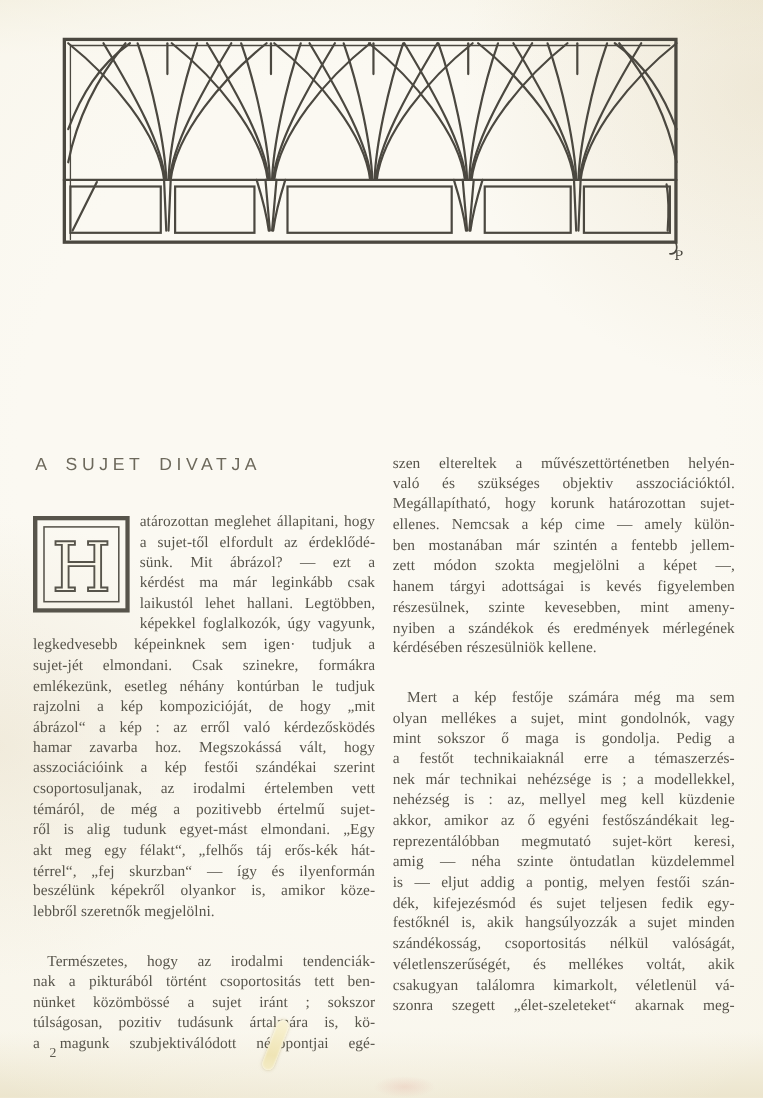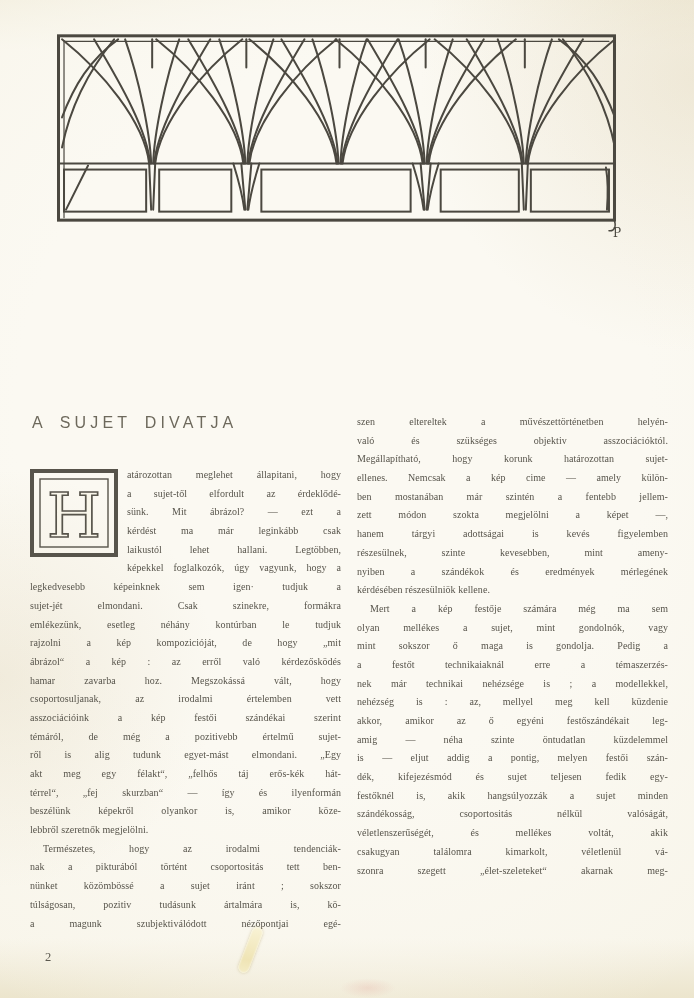--- a/index.html
+++ b/index.html
@@ -32,26 +32,26 @@
   .article-title {
     font-family:"Liberation Sans", sans-serif; font-weight:400;
     font-size:16px; line-height:24px; letter-spacing:4.2px; word-spacing:5px;
     color:#6d695c; margin:7px 0 31px 2px; white-space:nowrap;
   }
 
   .dropcap { float:left; width:88px; height:88px; margin:3px 9px 3px 0; }
   .dropcap svg { display:block; width:100%; height:100%; }
 
   .line {
-    height:18.7px; line-height:18.7px; font-size:10px; color:#57544b;
+    height:18.7px; line-height:18.7px; font-size:14px; color:#57544b;
     text-align:justify; text-align-last:justify; text-justify:inter-word;
     overflow:hidden; letter-spacing:0.05px;
   }
   .line.pend { text-align-last:left; }
-  .line.indent { text-indent:13px; }
+  .line.indent { text-indent:13px;margin-top:26px; }
 
   .page-number {
     position:absolute; left:45px; top:950px;
     font-size:12.5px; color:#5c594f;
   }
 
   .scratch {
     position:absolute; left:245px; top:926px; width:11px; height:48px;
     border-radius:7px; transform:rotate(21deg);
     background:linear-gradient(170deg, #f9f3d6, #efe4b5 70%, #f4ecc6);
@@ -162,22 +162,22 @@
           <div class="line">sünk. Mit ábrázol? — ezt a</div>
           <div class="line">kérdést ma már leginkább csak</div>
           <div class="line">laikustól lehet hallani. Legtöbben,</div>
           <div class="line">képekkel foglalkozók, úgy vagyunk, hogy a</div>
           <div class="line">legkedvesebb képeinknek sem igen· tudjuk a</div>
           <div class="line">sujet-jét elmondani. Csak szinekre, formákra</div>
           <div class="line">emlékezünk, esetleg néhány kontúrban le tudjuk</div>
           <div class="line">rajzolni a kép kompozicióját, de hogy „mit</div>
           <div class="line">ábrázol“ a kép : az erről való kérdezősködés</div>
           <div class="line">hamar zavarba hoz. Megszokássá vált, hogy</div>
+          <div class="line">asszociációink a kép festői szándékai szerint</div>
           <div class="line">csoportosuljanak, az irodalmi értelemben vett</div>
-          <div class="line">asszociációink a kép festői szándékai szerint</div>
           <div class="line">témáról, de még a pozitivebb értelmű sujet-</div>
           <div class="line">ről is alig tudunk egyet-mást elmondani. „Egy</div>
           <div class="line">akt meg egy félakt“, „felhős táj erős-kék hát-</div>
           <div class="line">térrel“, „fej skurzban“ — így és ilyenformán</div>
           <div class="line">beszélünk képekről olyankor is, amikor köze-</div>
           <div class="line pend">lebbről szeretnők megjelölni.</div>
           <div class="line indent">Természetes, hogy az irodalmi tendenciák-</div>
           <div class="line">nak a pikturából történt csoportositás tett ben-</div>
           <div class="line">nünket közömbössé a sujet iránt ; sokszor</div>
           <div class="line">túlságosan, pozitiv tudásunk ártalmára is, kö-</div>
@@ -196,20 +196,21 @@
           <div class="line">részesülnek, szinte kevesebben, mint ameny-</div>
           <div class="line">nyiben a szándékok és eredmények mérlegének</div>
           <div class="line pend">kérdésében részesülniök kellene.</div>
           <div class="line indent">Mert a kép festője számára még ma sem</div>
           <div class="line">olyan mellékes a sujet, mint gondolnók, vagy</div>
           <div class="line">mint sokszor ő maga is gondolja. Pedig a</div>
           <div class="line">a festőt technikaiaknál erre a témaszerzés-</div>
           <div class="line">nek már technikai nehézsége is ; a modellekkel,</div>
           <div class="line">nehézség is : az, mellyel meg kell küzdenie</div>
           <div class="line">akkor, amikor az ő egyéni festőszándékait leg-</div>
+          <div class="line">reprezentálóbban megmutató sujet-kört keresi,</div>
           <div class="line">amig — néha szinte öntudatlan küzdelemmel</div>
           <div class="line">is — eljut addig a pontig, melyen festői szán-</div>
           <div class="line">dék, kifejezésmód és sujet teljesen fedik egy-</div>
           <div class="line">festőknél is, akik hangsúlyozzák a sujet minden</div>
           <div class="line">szándékosság, csoportositás nélkül valóságát,</div>
           <div class="line">véletlenszerűségét, és mellékes voltát, akik</div>
           <div class="line">csakugyan találomra kimarkolt, véletlenül vá-</div>
           <div class="line">szonra szegett „élet-szeleteket“ akarnak meg-</div>
         </div>
     </div>

